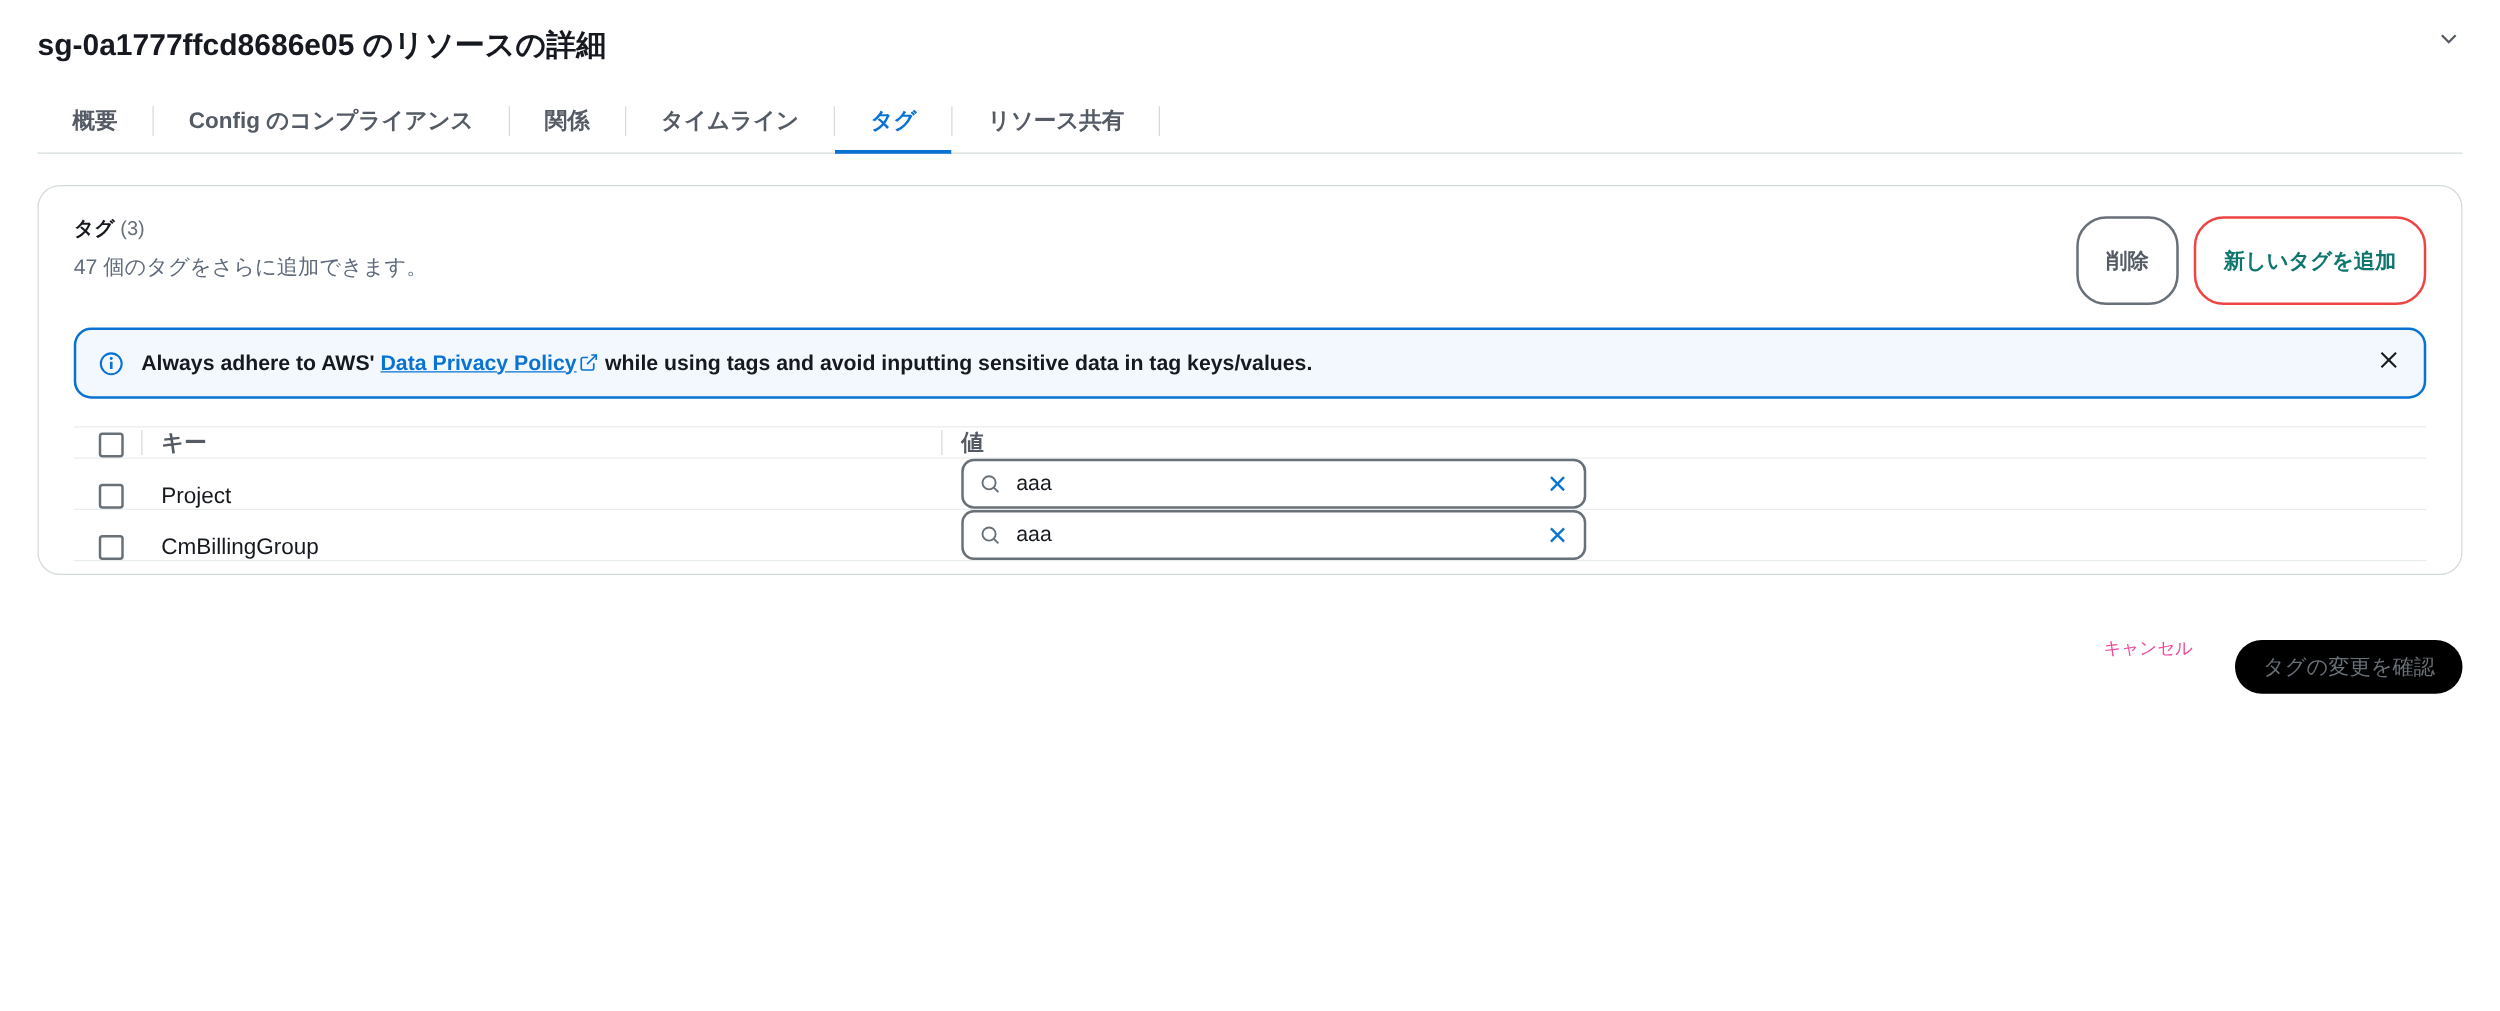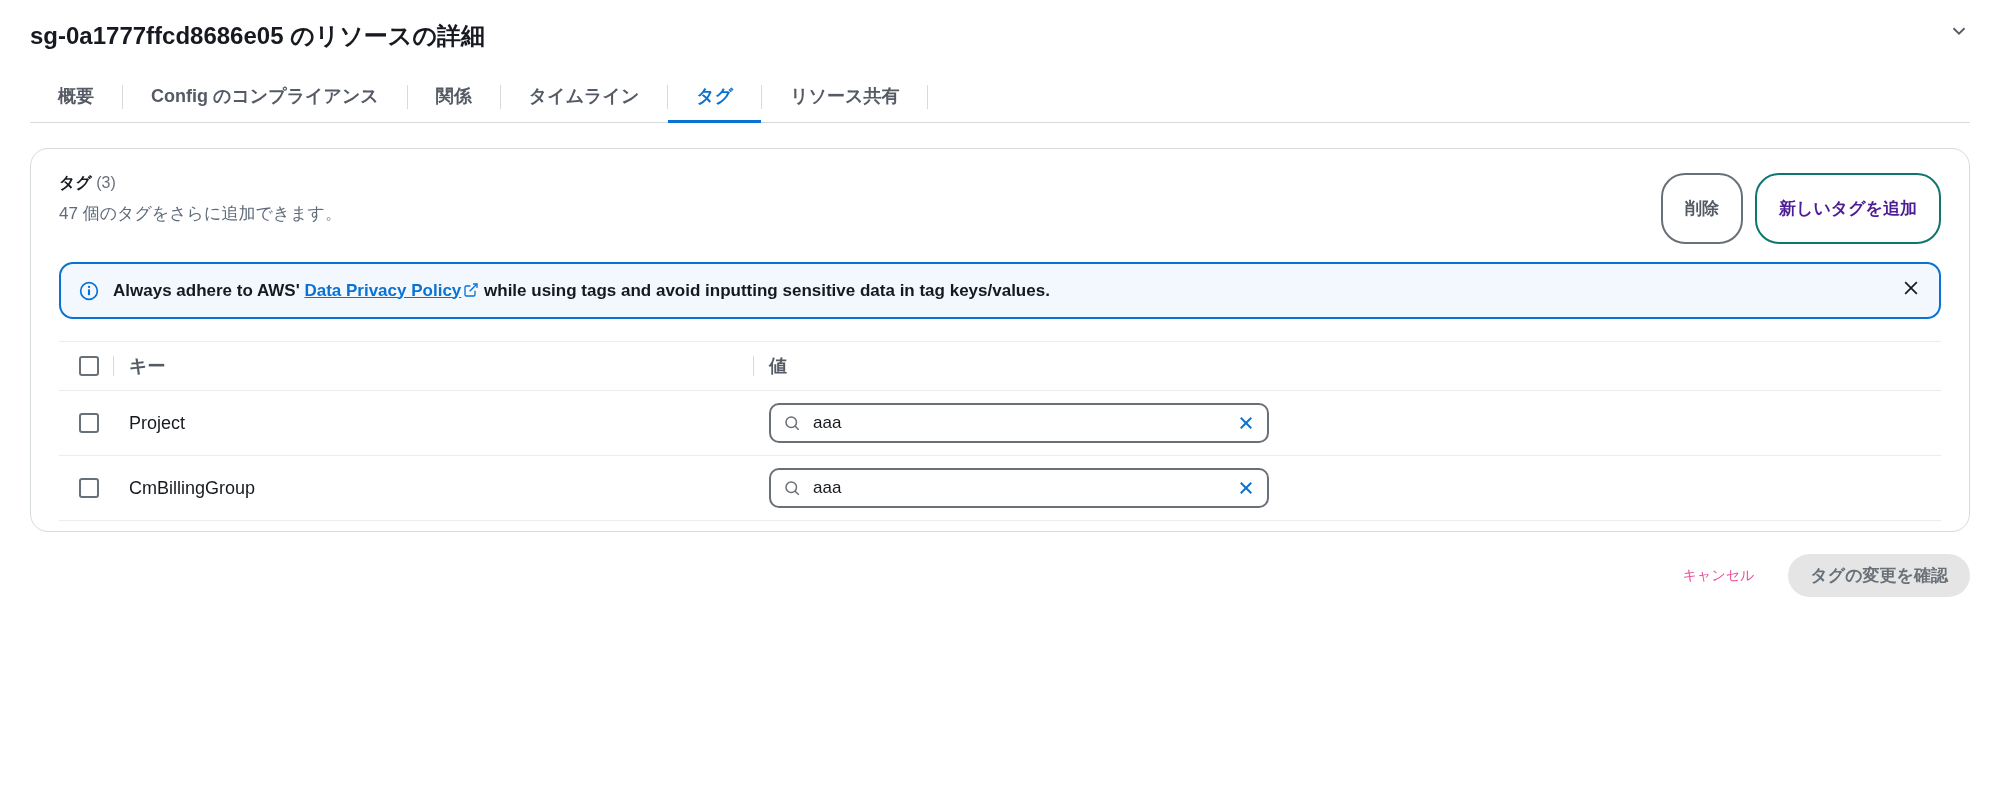--- a/index.html
+++ b/index.html
@@ -83,35 +83,36 @@
   .btn-row { display: flex; gap: 12px; }
   .btn {
     padding: 22px 22px;
     border-radius: 24px;
     font-size: 17px;
     font-weight: 700;
     cursor: pointer;
     background: #fff;
   }
   .btn-secondary { border: 2px solid #687078; color: #545b64; }
-  .btn-primary-outline { border: 2px solid #0f766e; color: #4c1d95; }
+  .btn-primary-outline { border: 2px solid #ef4444; color: #0f766e; }
   .btn-link {
     border: none; background: none; color: #ec4899;
     font-weight: 400; font-size: 14px; cursor: pointer;
     padding: 10px 18px;
   }
   .btn-disabled {
     border: none;
-    background: #e5e5e5;
+    background: #000000;
     color: #687078;
-    font-weight: 700;
+    font-weight: 400;
     font-size: 17px;
     padding: 10px 22px;
     border-radius: 24px;
     cursor: not-allowed;
+    margin-top: 30px;
   }
   .alert {
     border: 2px solid #0972d3;
     background: #f2f8fd;
     border-radius: 14px;
     padding: 14px 18px;
     display: flex;
     align-items: center;
     gap: 14px;
     margin-bottom: 22px;
@@ -150,23 +151,23 @@
     border: 2px solid #687078;
     border-radius: 10px;
     font-size: 17px;
     font-style: italic;
     color: #687078;
   }
   .search-input::placeholder { color: #687078; font-style: italic; }
   .table { width: 100%; }
   .thead, .trow {
     display: flex;
-    align-items: center;
+    align-items: flex-end;
     border-bottom: 1px solid #eaeded;
-    padding: 12px 0;
+    padding: 0 0;
   }
   .thead { border-top: 1px solid #eaeded; font-weight: 700; color: #545b64; }
   .col-check { width: 60px; display:flex; justify-content:center; }
   .col-key { flex: 0 0 640px; padding-left: 10px; position: relative; }
   .thead .col-key::before, .thead .col-value::before {
     content:''; position:absolute; left:-6px; top:2px; bottom:2px;
     width:1px; background:#d5dbdb;
   }
   .col-value { flex: 1; padding-left: 10px; position: relative; }
   .checkbox {

